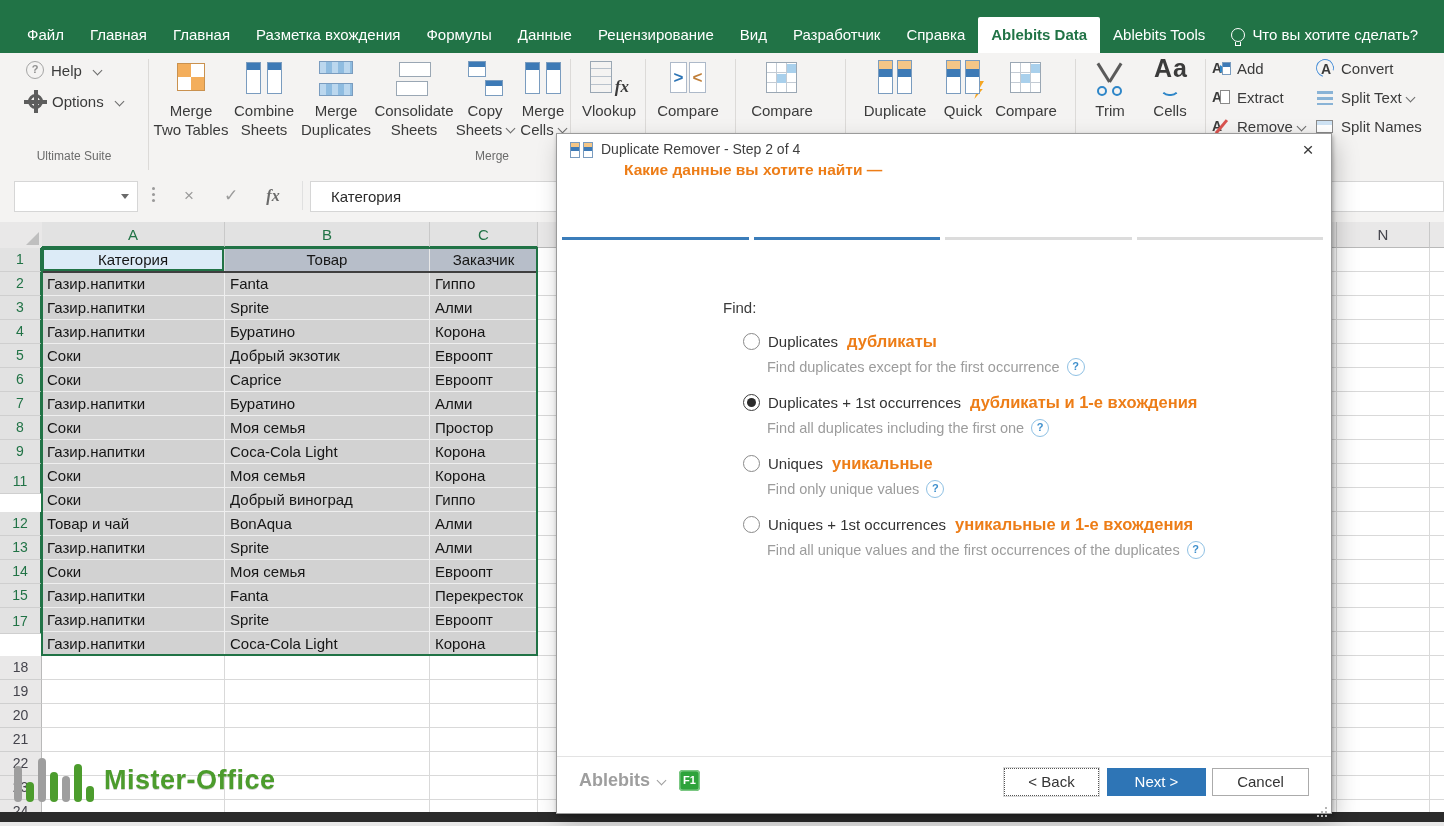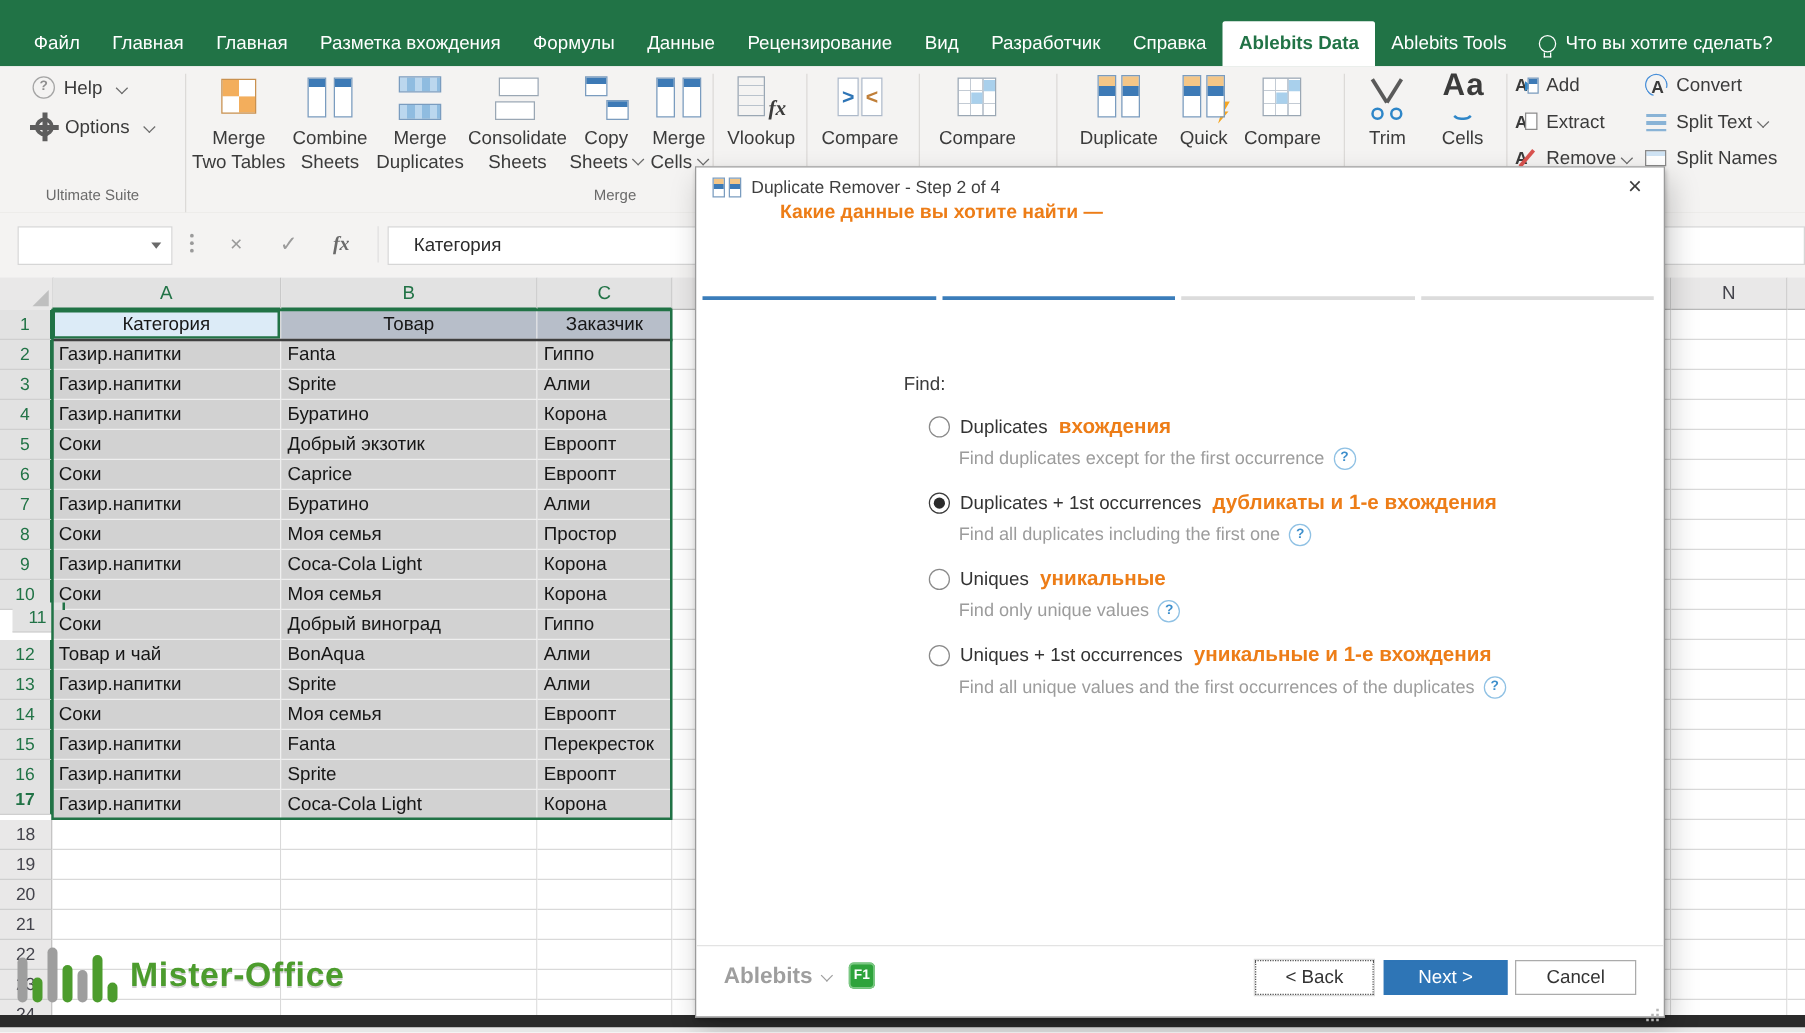--- a/index.html
+++ b/index.html
@@ -473,21 +473,21 @@
       <div class="cell" style="left: 538px; top: 218px; width: 799px;"></div>
       <div class="cell" style="left: 1337px; top: 218px; width: 93px;"></div>
       <div class="cell" style="left: 1430px; top: 218px; width: 15px;"></div>
       <div class="rowh selrow" style="top: 242px;">10</div>
       <div class="cell selcell" style="left: 42px; top: 242px; width: 183px;">Соки</div>
       <div class="cell selcell" style="left: 225px; top: 242px; width: 205px;">Моя семья</div>
       <div class="cell selcell" style="left: 430px; top: 242px; width: 108px;">Корона</div>
       <div class="cell" style="left: 538px; top: 242px; width: 799px;"></div>
       <div class="cell" style="left: 1337px; top: 242px; width: 93px;"></div>
       <div class="cell" style="left: 1430px; top: 242px; width: 15px;"></div>
-      <div class="rowh selrow" style="top: 260px; margin-left: 10px;">11</div>
+      <div class="rowh selrow" style="top: 248px;">11</div>
       <div class="cell selcell" style="left: 42px; top: 266px; width: 183px;">Соки</div>
       <div class="cell selcell" style="left: 225px; top: 266px; width: 205px;">Добрый виноград</div>
       <div class="cell selcell" style="left: 430px; top: 266px; width: 108px;">Гиппо</div>
       <div class="cell" style="left: 538px; top: 266px; width: 799px;"></div>
       <div class="cell" style="left: 1337px; top: 266px; width: 93px;"></div>
       <div class="cell" style="left: 1430px; top: 266px; width: 15px;"></div>
       <div class="rowh selrow" style="top: 290px;">12</div>
       <div class="cell selcell" style="left: 42px; top: 290px; width: 183px;">Товар и чай</div>
       <div class="cell selcell" style="left: 225px; top: 290px; width: 205px;">BonAqua</div>
       <div class="cell selcell" style="left: 430px; top: 290px; width: 108px;">Алми</div>
@@ -515,21 +515,21 @@
       <div class="cell" style="left: 538px; top: 362px; width: 799px;"></div>
       <div class="cell" style="left: 1337px; top: 362px; width: 93px;"></div>
       <div class="cell" style="left: 1430px; top: 362px; width: 15px;"></div>
       <div class="rowh selrow" style="top: 386px;">16</div>
       <div class="cell selcell" style="left: 42px; top: 386px; width: 183px;">Газир.напитки</div>
       <div class="cell selcell" style="left: 225px; top: 386px; width: 205px;">Sprite</div>
       <div class="cell selcell" style="left: 430px; top: 386px; width: 108px;">Евроопт</div>
       <div class="cell" style="left: 538px; top: 386px; width: 799px;"></div>
       <div class="cell" style="left: 1337px; top: 386px; width: 93px;"></div>
       <div class="cell" style="left: 1430px; top: 386px; width: 15px;"></div>
-      <div class="rowh selrow" style="top: 406px; font-weight: bold;">17</div>
+      <div class="rowh selrow" style="top: 388px;">17</div>
       <div class="cell selcell" style="left: 42px; top: 410px; width: 183px;">Газир.напитки</div>
       <div class="cell selcell" style="left: 225px; top: 410px; width: 205px;">Coca-Cola Light</div>
       <div class="cell selcell" style="left: 430px; top: 410px; width: 108px;">Корона</div>
       <div class="cell" style="left: 538px; top: 410px; width: 799px;"></div>
       <div class="cell" style="left: 1337px; top: 410px; width: 93px;"></div>
       <div class="cell" style="left: 1430px; top: 410px; width: 15px;"></div>
       <div class="rowh" style="top: 434px;">18</div>
       <div class="cell" style="left: 42px; top: 434px; width: 183px;"></div>
       <div class="cell" style="left: 225px; top: 434px; width: 205px;"></div>
       <div class="cell" style="left: 430px; top: 434px; width: 108px;"></div>
@@ -609,21 +609,21 @@
         <span class="on"></span>
         <span></span>
         <span></span>
       </div>
     <div class="dlg-find">Find:</div>
     <div class="dlg-opts" id="dlgOptions">
         <div class="opt">
           <div class="opt-row">
             <span class="radio"></span>
             <span class="opt-label">Duplicates</span>
-            <span class="opt-ru">вхождения</span>
+            <span class="opt-ru">дубликаты</span>
           </div>
           <div class="opt-desc">
             <span>Find duplicates except for the first occurrence</span>
             <span class="q">?</span>
           </div>
         </div>
         <div class="opt">
           <div class="opt-row">
             <span class="radio on"></span>
             <span class="opt-label">Duplicates + 1st occurrences</span>

